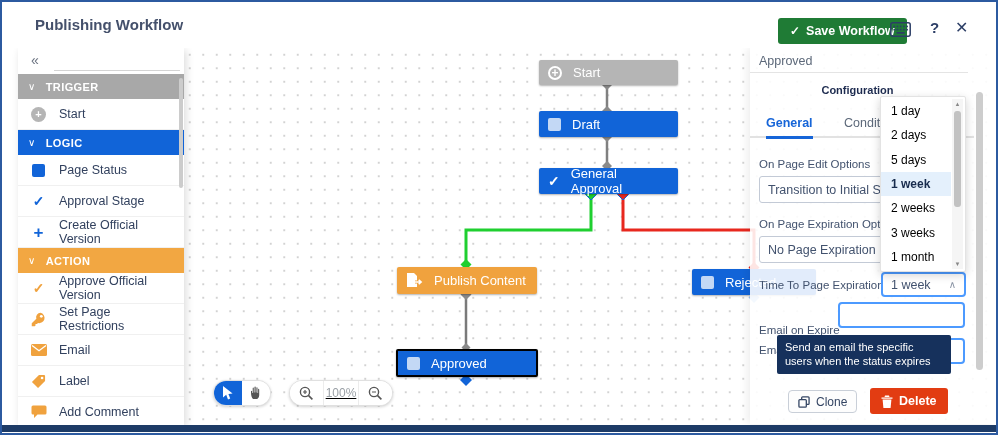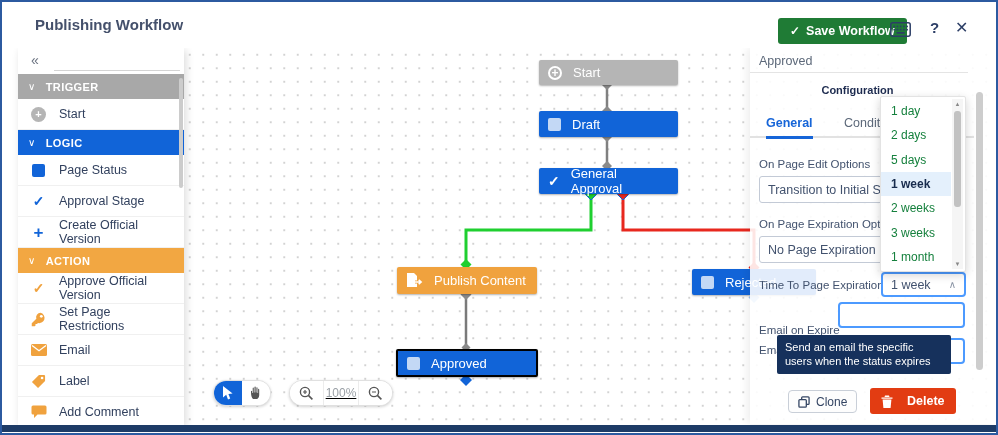--- a/index.html
+++ b/index.html
@@ -172,37 +172,37 @@
   .clone-btn {
     position: absolute; left: 38px; top: 342px; height: 23px;
     background: #fdfdfd; border: 1px solid #c9cfd8; border-radius: 4px;
     font-family: "Liberation Sans", sans-serif; font-size: 12px; color: #344563;
     display: flex; align-items: center; gap: 6px; padding: 0 9px; cursor: pointer;
   }
   .delete-btn {
     position: absolute; left: 120px; top: 340px; height: 26px;
     background: #e23c12; border: none; border-radius: 3px;
     font-family: "Liberation Sans", sans-serif; font-size: 12.5px; font-weight: 700; color: #fff;
-    display: flex; align-items: center; gap: 14px; padding: 0 11px; cursor: pointer;
+    display: flex; align-items: center; gap: 6px; padding: 0 11px; cursor: pointer;
   }
   .panel-scrollbar {
     position: absolute; right: 13px; top: 90px; width: 7px; height: 278px;
     background: #cdcdcd; border-radius: 4px; z-index: 6; cursor: pointer;
   }
 
   
   .dropdown {
     position: absolute; left: 878px; top: 94px; width: 86px; height: 176px;
     background: #fff; border: 1px solid #e3e3e3; border-radius: 2px;
     box-shadow: 0 3px 10px rgba(0,0,0,0.18); z-index: 8;
     display: flex; flex-direction: column; padding: 2px 14px 2px 0;
   }
   .dd-opt {
     flex: 1; display: flex; align-items: center; padding-left: 10px;
-    font-size: 12px; color: #15803d; cursor: pointer; white-space: nowrap;
+    font-size: 12px; color: #000000; cursor: pointer; white-space: nowrap;
   }
   .dd-opt.selected { background: #e4f0fc; color: #172b4d; font-weight: 700; }
   .dd-scroll {
     position: absolute; right: 2px; top: 2px; bottom: 2px; width: 11px;
     background: #f5f5f5; display: flex; flex-direction: column; align-items: center;
   }
   .dd-arrow { font-size: 6px; color: #888; line-height: 10px; cursor: pointer; }
   .dd-thumb { width: 7px; height: 96px; background: #c2c2c2; border-radius: 3px; margin: 2px 0 auto 0; cursor: pointer; }
 
   

